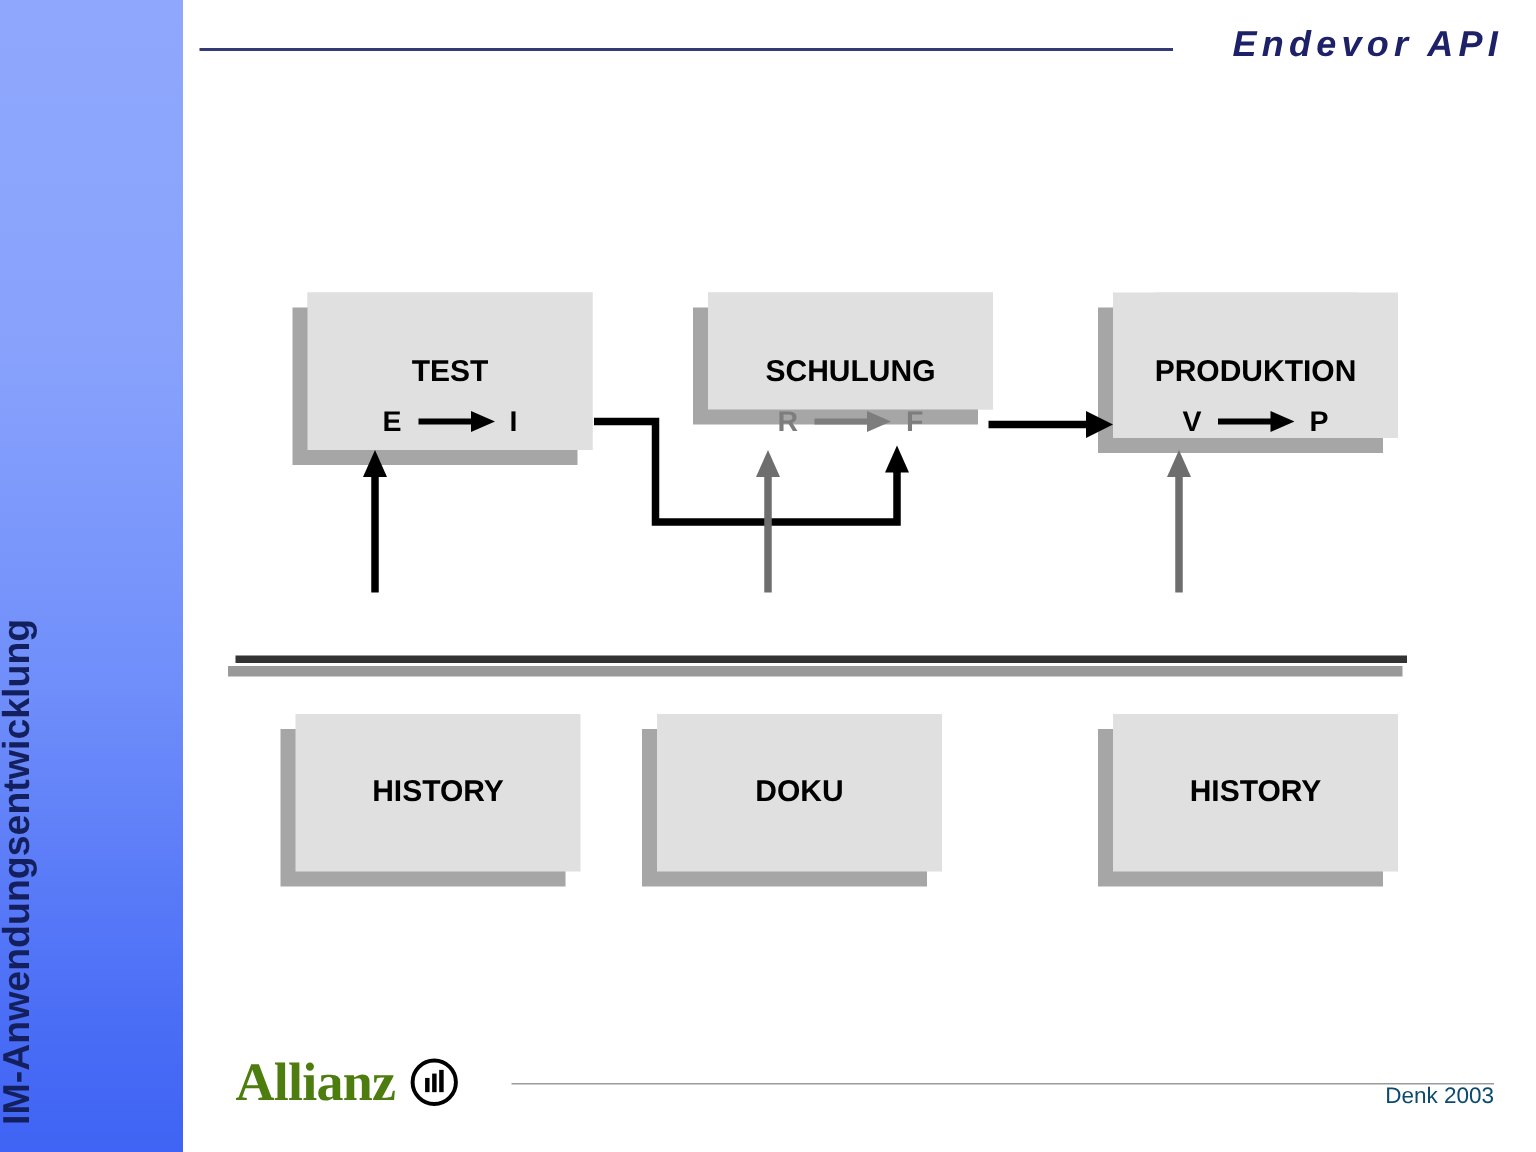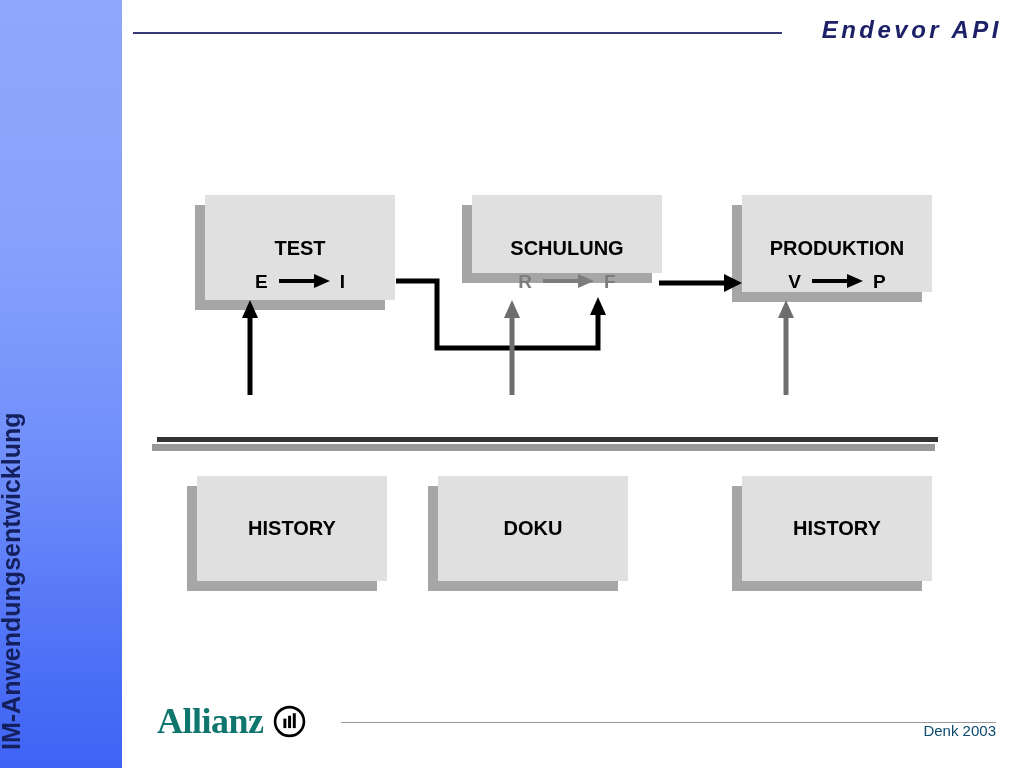--- a/index.html
+++ b/index.html
@@ -198,21 +198,21 @@
     position: absolute;
     left: 157px; top: 703px;
     display: flex;
     align-items: center;
     gap: 9px;
   }
   #allianz .wordmark {
     font-family: "Liberation Serif", serif;
     font-size: 36px;
     font-weight: bold;
-    color: #0f766e;
+    color: #4d7c0f;
     letter-spacing: -0.5px;
     line-height: 1;
   }
   #allianz .mark {
     width: 33px; height: 33px;
   }
   #footer-credit {
     position: absolute;
     right: 28px; top: 722px;
     font-size: 15px;

